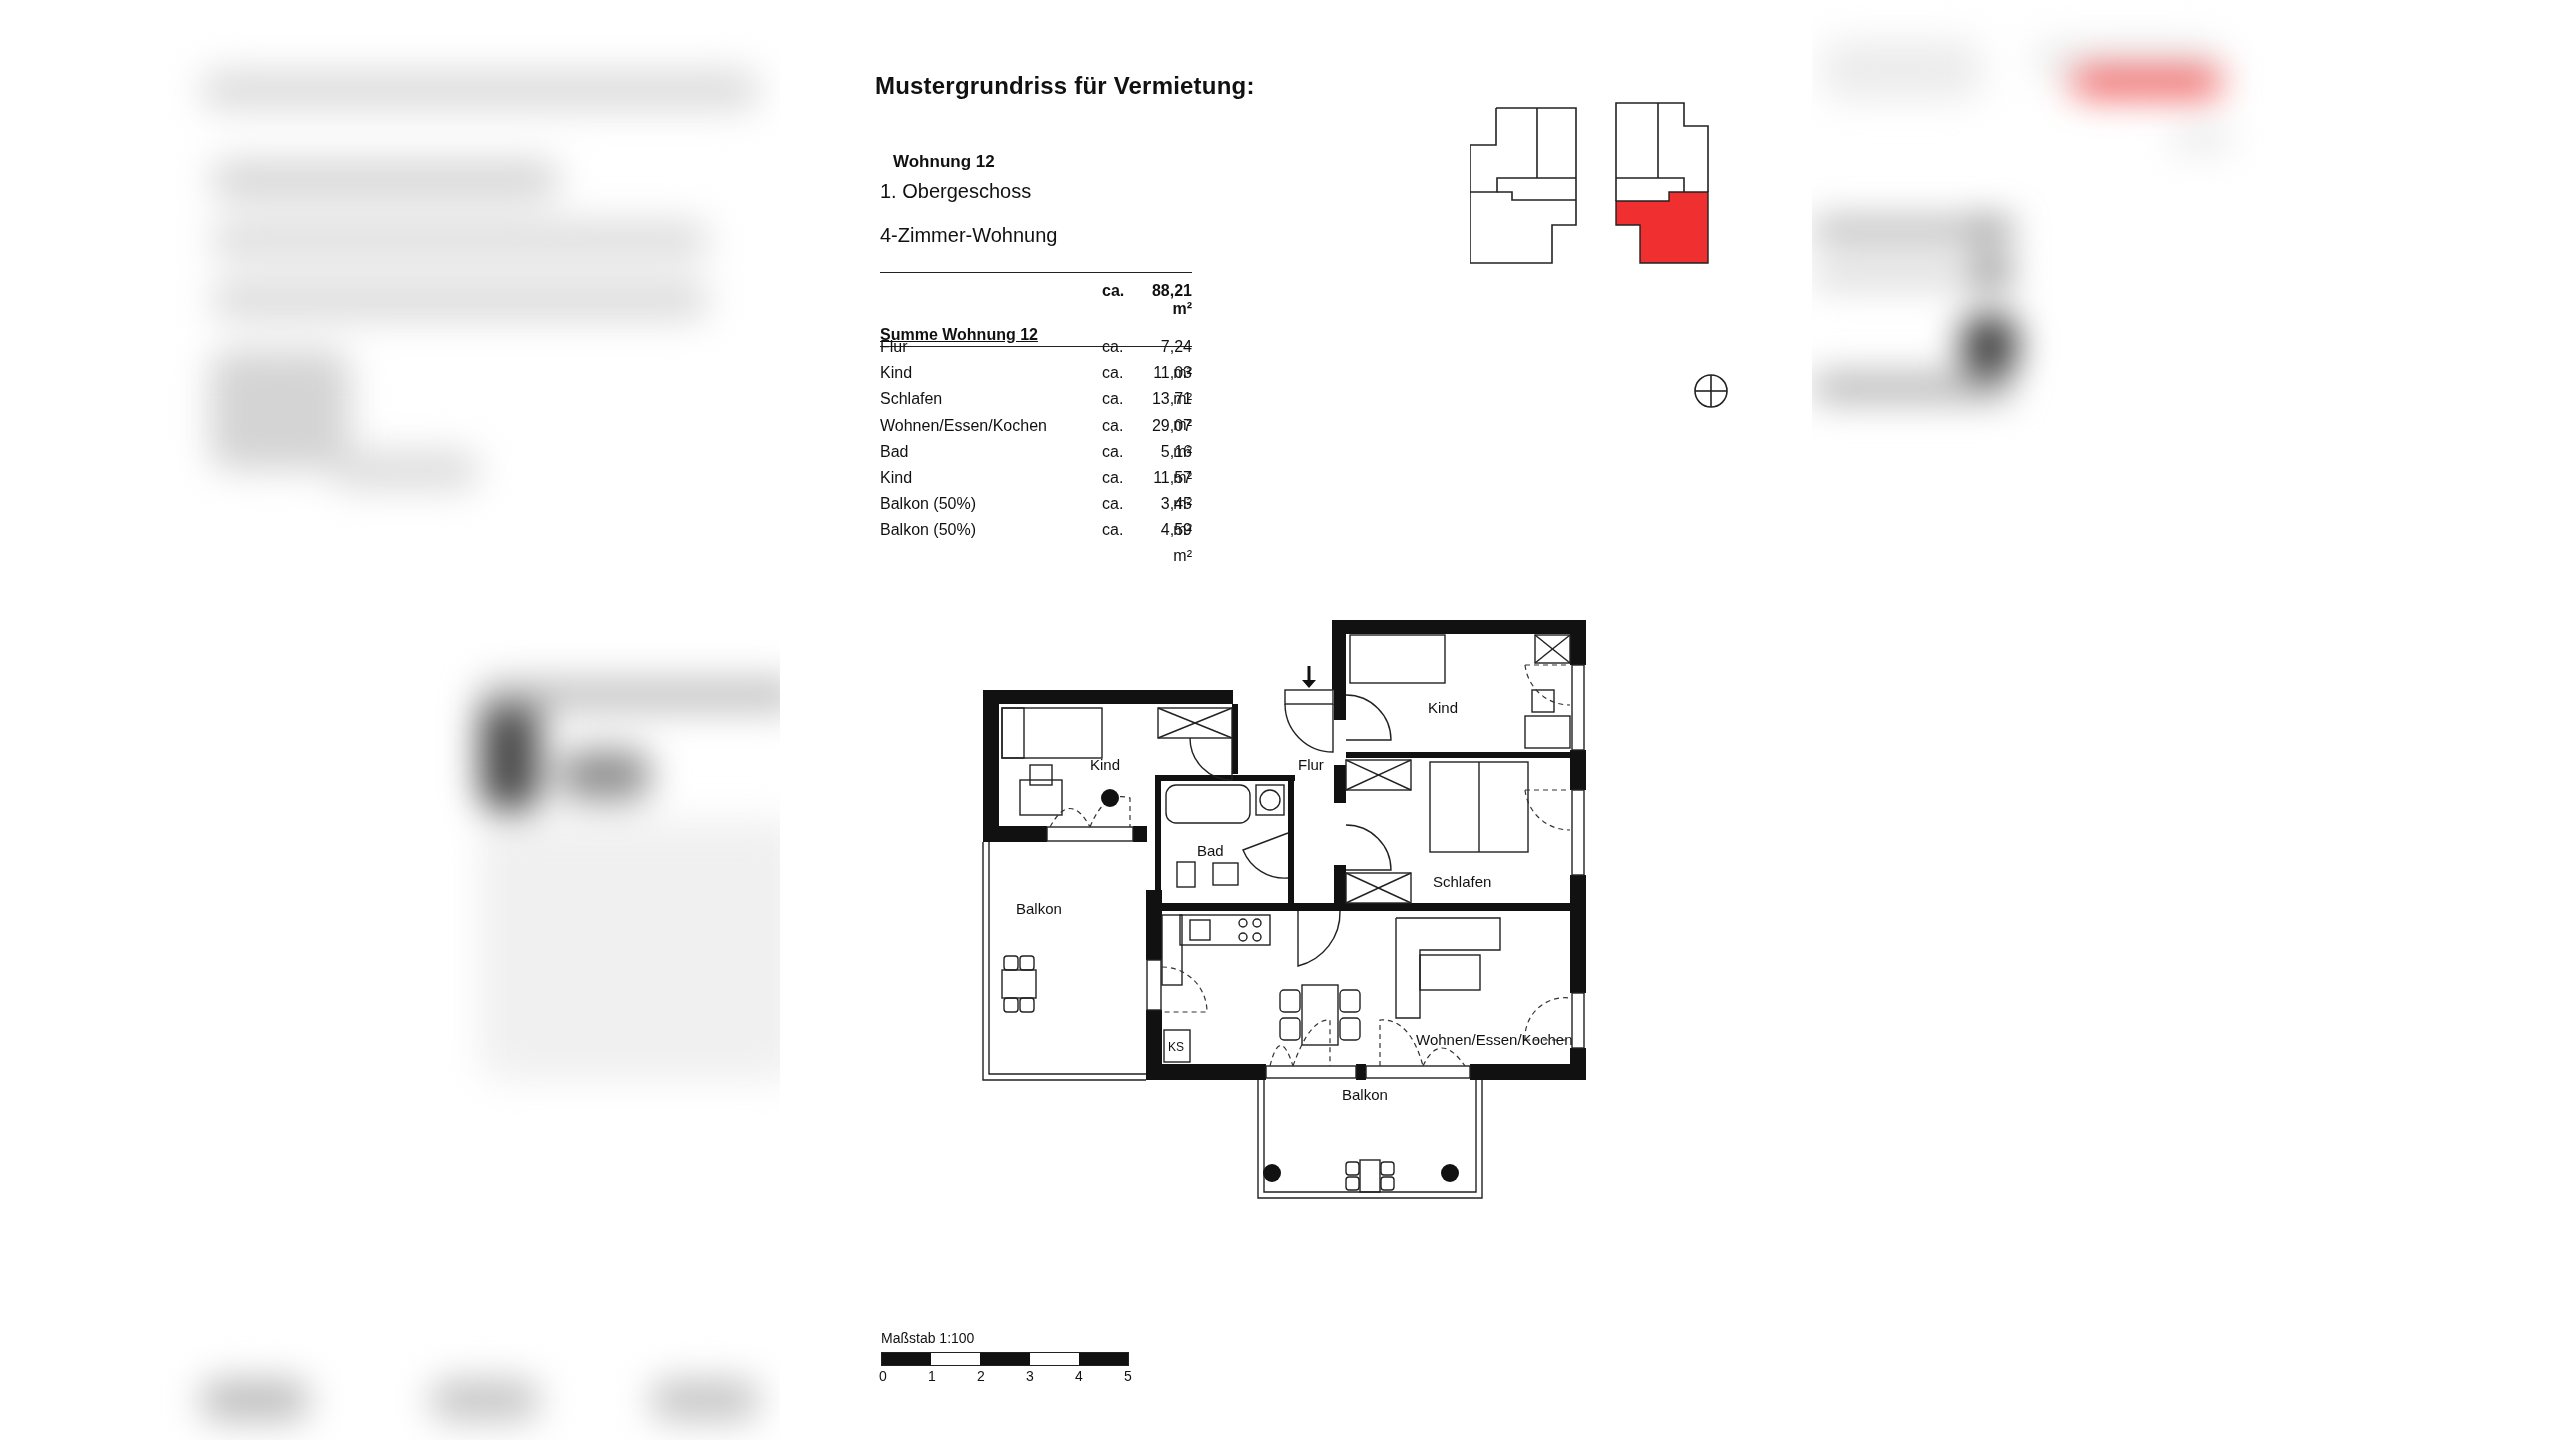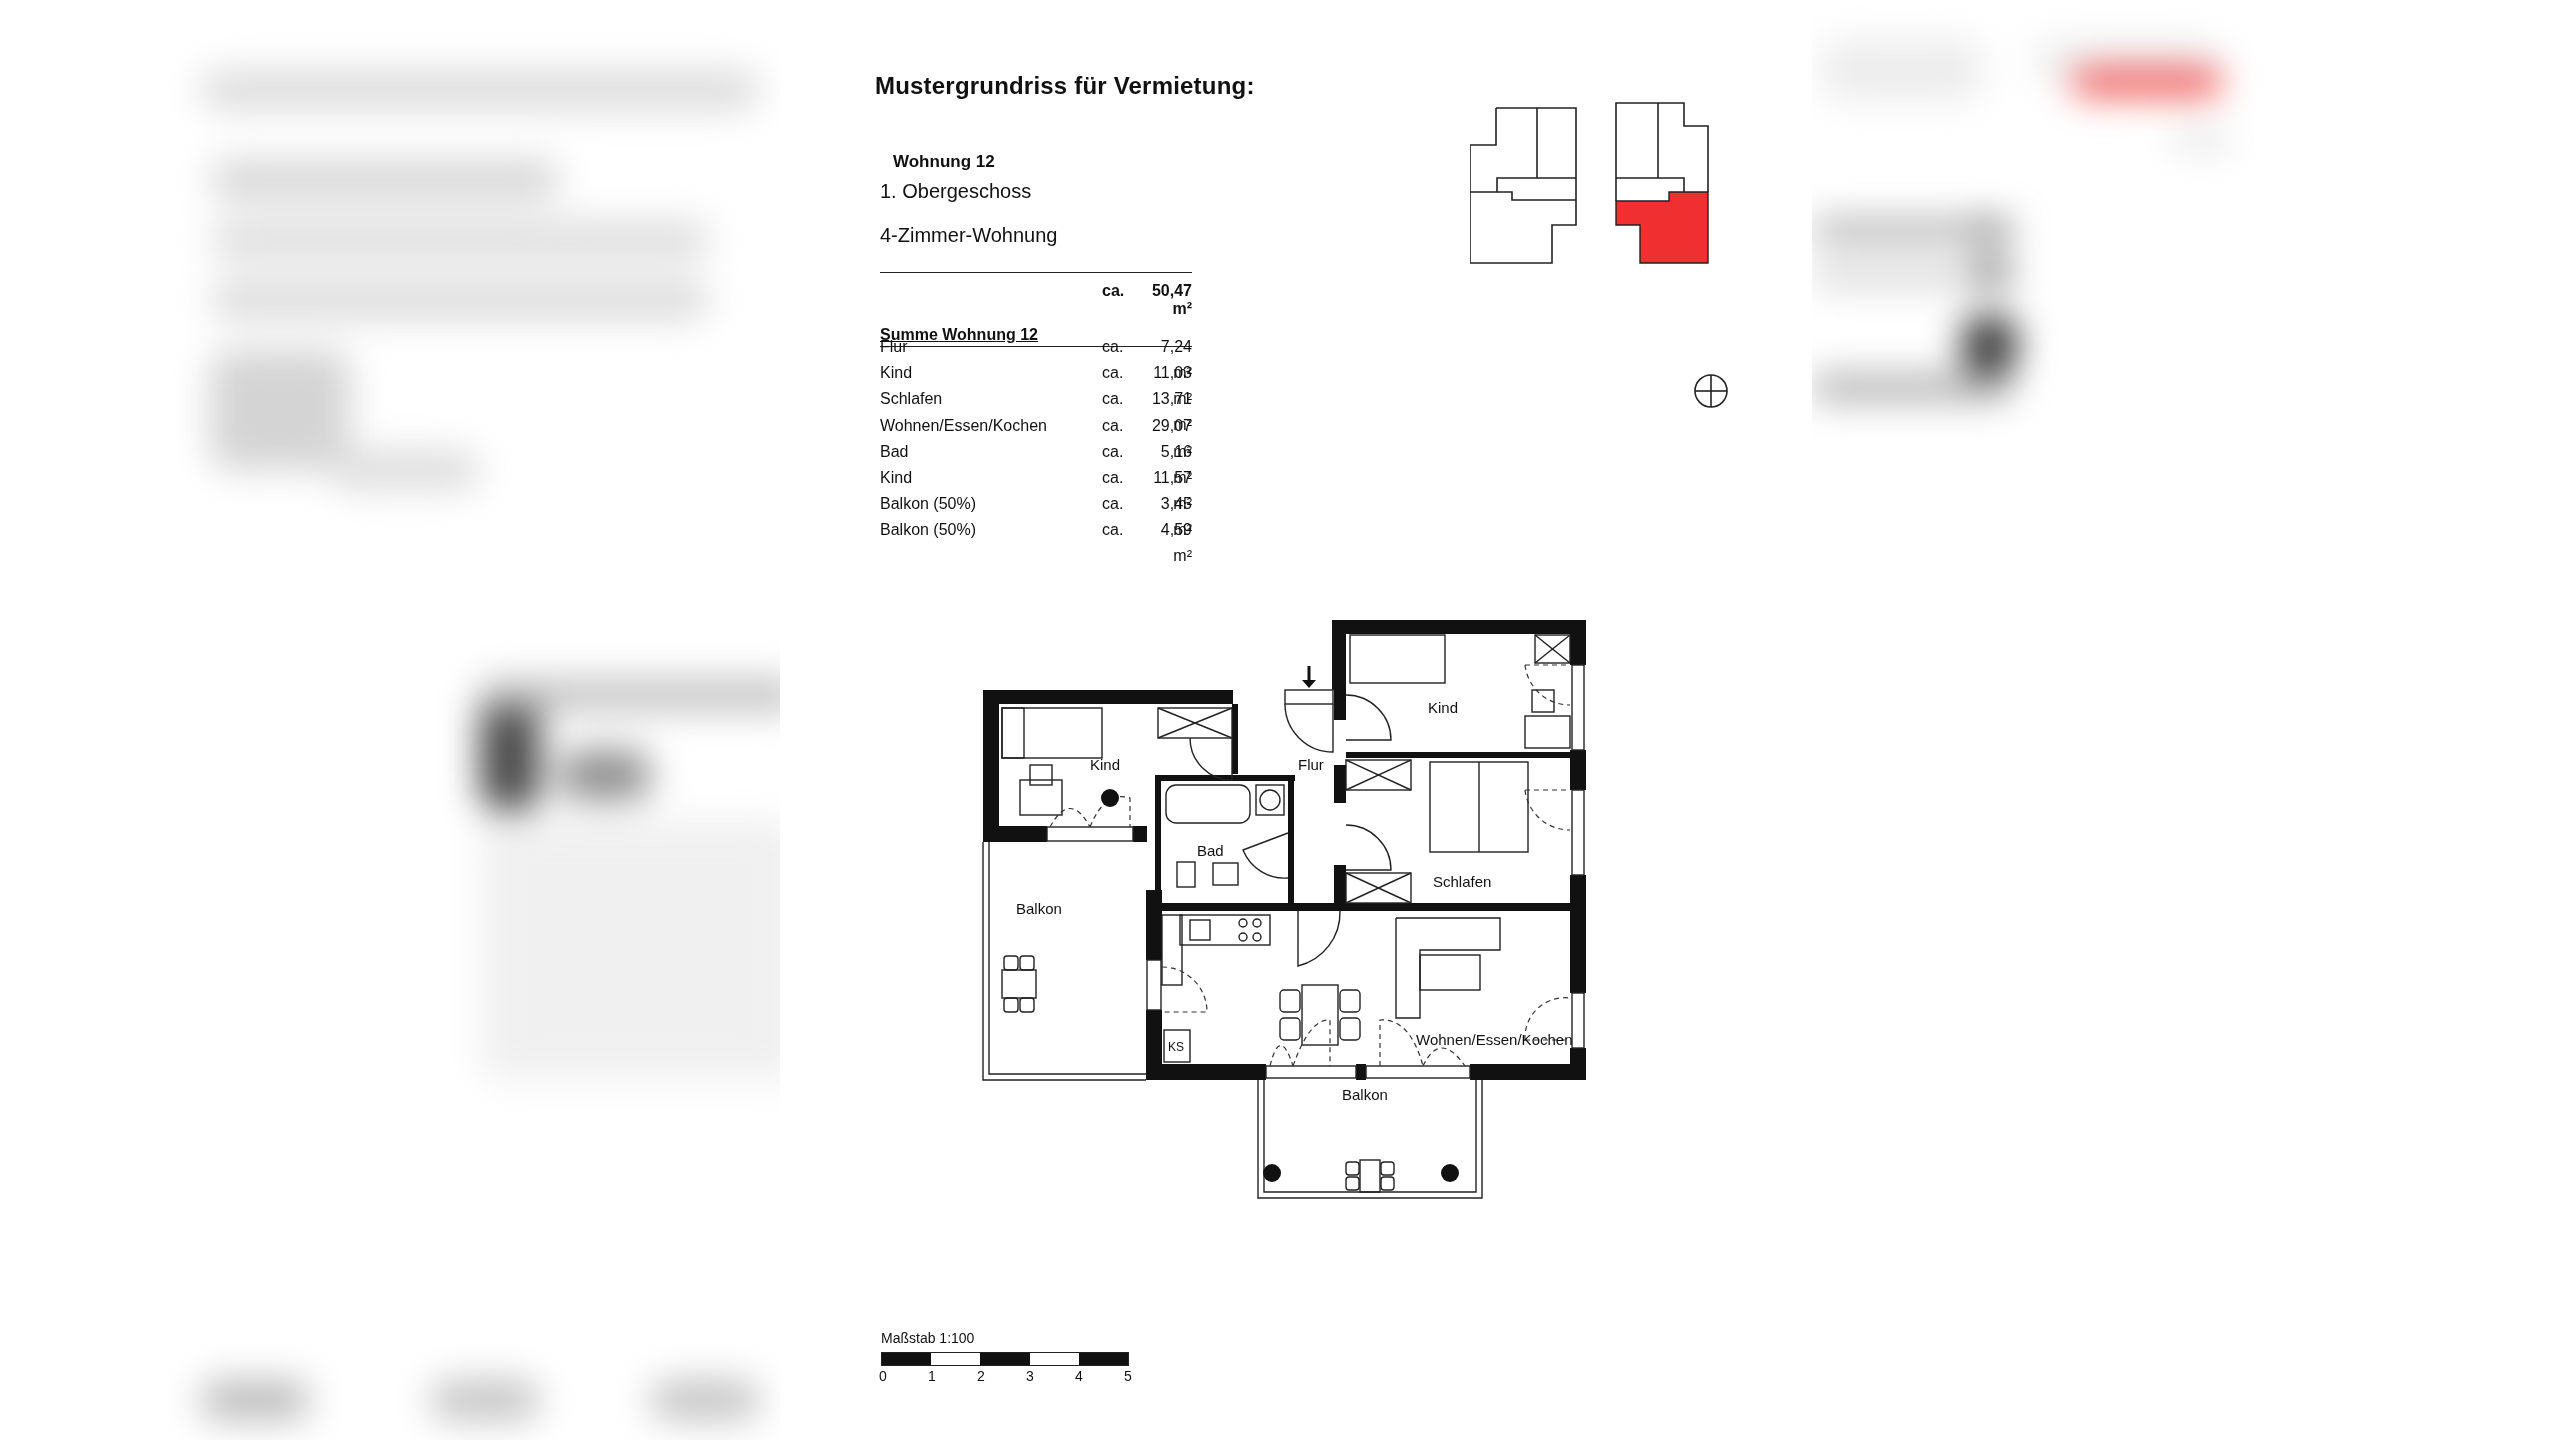--- a/index.html
+++ b/index.html
@@ -81,21 +81,21 @@
   <div class="title">Mustergrundriss für Vermietung:</div>
 
   <div class="unit-name">Wohnung 12</div>
   <div class="unit-floor">1. Obergeschoss</div>
   <div class="unit-type">4-Zimmer-Wohnung</div>
 
   <div class="rule-top"></div>
   <div class="sum-row">
     <span class="lbl" style="text-decoration:underline;">Summe Wohnung 12</span>
     <span class="ca">ca.</span>
-    <span class="val">50,47 m²</span>
+    <span class="val">88,21 m²</span>
   </div>
 
   <div class="rooms">
     <div class="room-row">
         <span class="lbl">Flur</span>
         <span class="ca">ca.</span>
         <span class="val">7,24 m²</span>
       </div>
     <div class="room-row">
         <span class="lbl">Kind</span>

